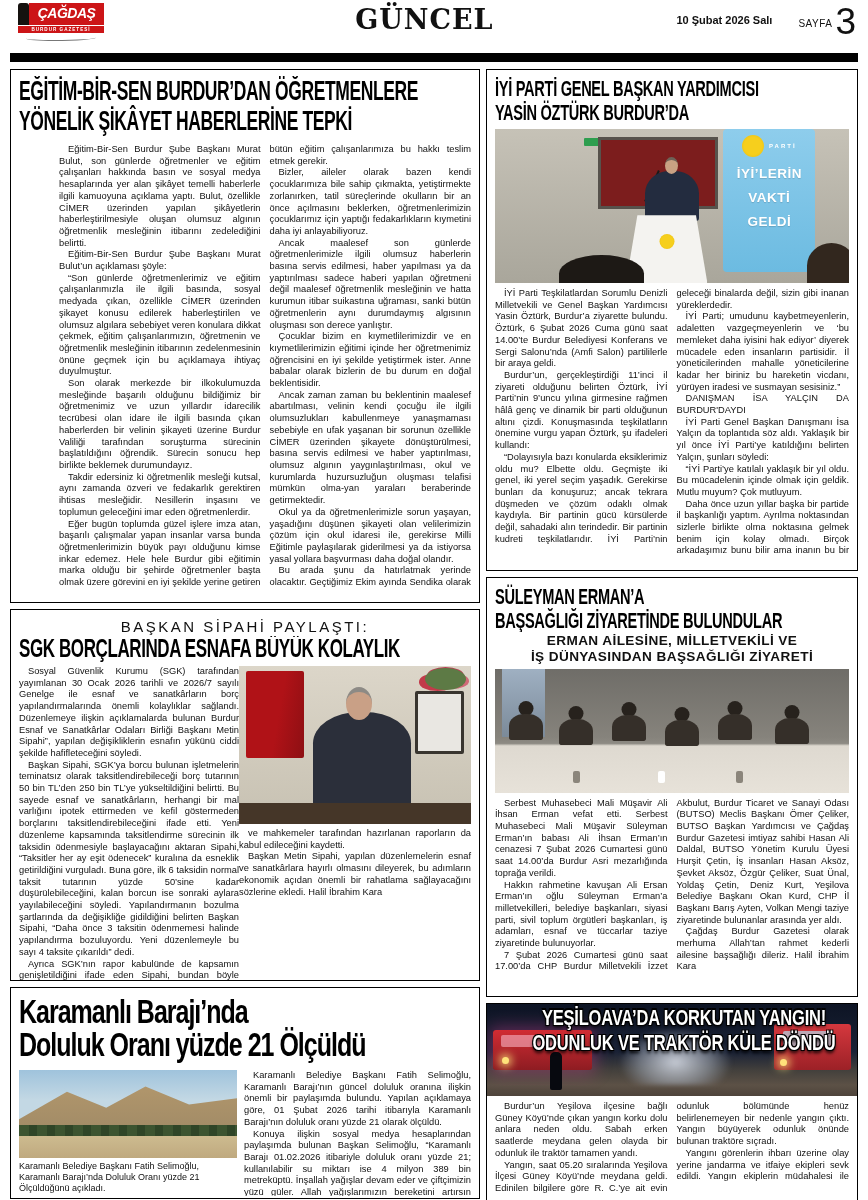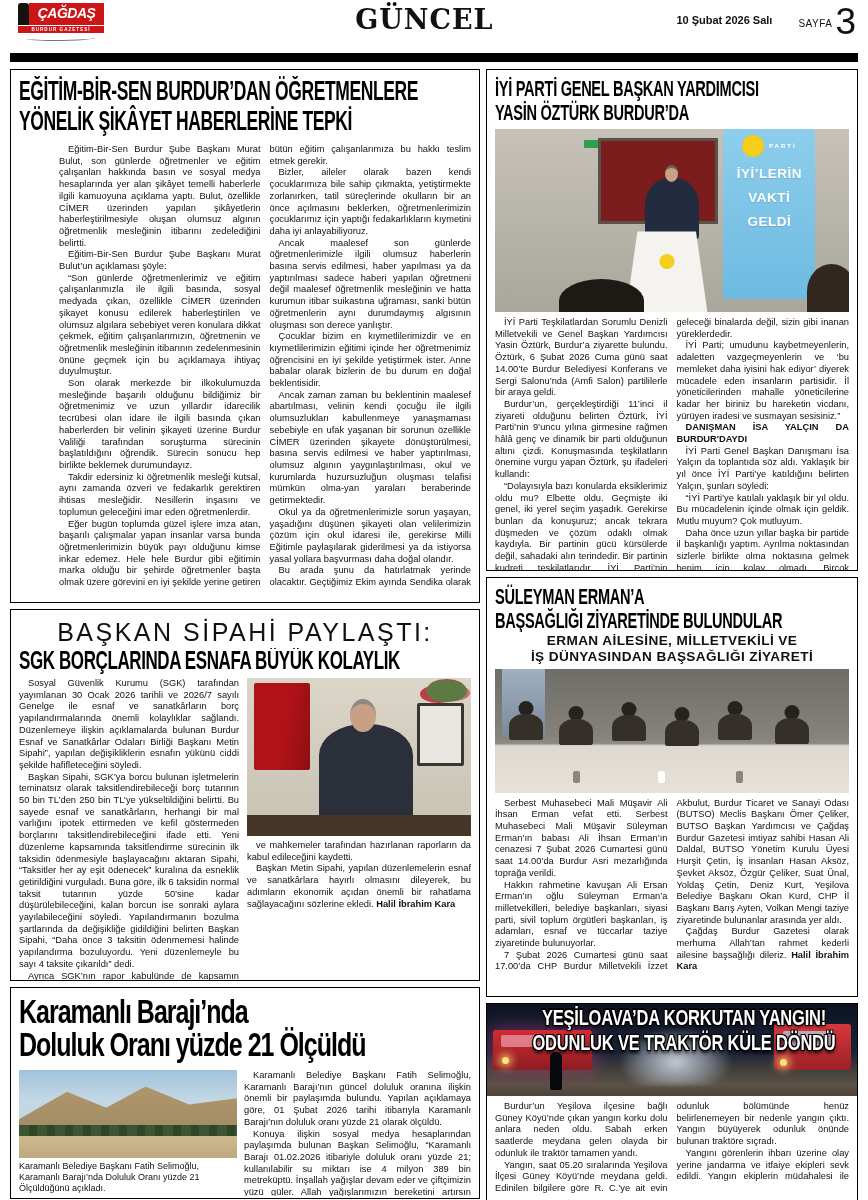--- a/index.html
+++ b/index.html
@@ -29,49 +29,49 @@
   .col-right{width:372px;flex:none;}
   .box{border:1.5px solid #000;background:#fff;box-sizing:border-box;overflow:hidden;
        position:relative;margin-bottom:6px;padding:6px 8px;}
   
   .hlwrap{text-align:left;overflow:hidden;}
   .hlwrap .in{transform-origin:50% 0;font-weight:900;color:#000;}
   .hl-tepki{height:64px;margin-bottom:4px;}
   .hl-tepki .in{font-size:17.5px;line-height:1.1;letter-spacing:-0.4px;transform:scaleY(1.6);}
   .hl-iyi{height:50px;margin-bottom:3px;}
   .hl-iyi .in{font-size:14.6px;line-height:1.12;letter-spacing:-0.3px;transform:scaleY(1.5);}
-  .kicker{font-size:25px;font-weight:400;letter-spacing:2.5px;text-align:center;margin:2px 0 1px;}
+  .kicker{font-size:15px;font-weight:400;letter-spacing:2.5px;text-align:center;margin:2px 0 1px;}
   .hl-sgk{height:30px;}
   .hl-sgk .in{font-size:17px;line-height:1.05;letter-spacing:-0.4px;transform:scaleY(1.5);}
   .hl-erman{height:48px;}
   .hl-erman .in{font-size:14.6px;line-height:1.1;letter-spacing:-0.3px;transform:scaleY(1.5);}
   .sub-erman{font-size:13.6px;font-weight:700;letter-spacing:0.4px;text-align:center;
              line-height:1.2;margin:1px 0 3px;}
   .hl-baraj{height:74px;margin-bottom:2px;}
   .hl-baraj .in{font-size:25px;line-height:1.05;letter-spacing:-1px;transform:scaleY(1.3);}
   
   .para{margin:0;text-indent:9px;text-align:justify;font-size:9.3px;line-height:1.26;}
-  .para.bold,.para b{font-weight:700;}
+  .para.bold,.para b{font-weight:400;}
   .twocol{column-count:2;column-gap:9px;}
   .tepki-body{height:452px;font-size:9.3px;margin-left:40px;}
   .iyi-body{height:278px;}
-  .sgk-row{display:flex;gap:8px;height:300px;}
+  .sgk-row{display:flex;height:300px;}
   .sgk-left{width:220px;flex:none;}
   .sgk-right{flex:1;}
   .erman-body{height:192px;}
   .baraj-row{display:flex;gap:7px;}
   .baraj-fig{width:218px;flex:none;margin:0;}
   .baraj-text{flex:1;height:126px;overflow:hidden;}
   .caption{font-size:9px;line-height:1.22;margin-top:3px;text-indent:0;text-align:left;}
   .box-yangin{padding:0;}
   .yangin-body{height:102px;padding:5px 8px;}
   
   .photo{position:relative;overflow:hidden;background:#aaa;}
   
-  .photo-iyi{height:183px;margin:1px 0 5px;background:linear-gradient(180deg,#c6c2b7,#a9a69b);padding-left:44px;}
+  .photo-iyi{height:154px;margin:1px 0 5px;background:linear-gradient(180deg,#c6c2b7,#a9a69b);padding-left:44px;}
   .iyi-exit{position:absolute;left:25%;top:6%;width:15px;height:8px;background:#2e9e4f;border-radius:1px;}
   .iyi-screen{position:absolute;left:29%;top:5%;width:34%;height:47%;background:#7c1d1d;
               border:3px solid #57524c;box-sizing:border-box;}
   .iyi-banner{position:absolute;left:64.5%;top:0;width:26%;height:93%;border-radius:4px;
               background:linear-gradient(180deg,#8ecdec,#6cbbe1);text-align:center;}
   .iyi-sunrow{display:flex;align-items:center;justify-content:center;gap:5px;margin-top:6px;}
   .sun{background:radial-gradient(circle,#f6cf1d 55%,#e8b90f);border-radius:50%;}
   .sun-lg{width:22px;height:22px;}
   .party-label{color:#fff;font-size:6px;font-weight:700;letter-spacing:2px;}
   .banner-line{color:#fff;font-weight:900;font-size:13.5px;letter-spacing:0.5px;margin-top:9px;

